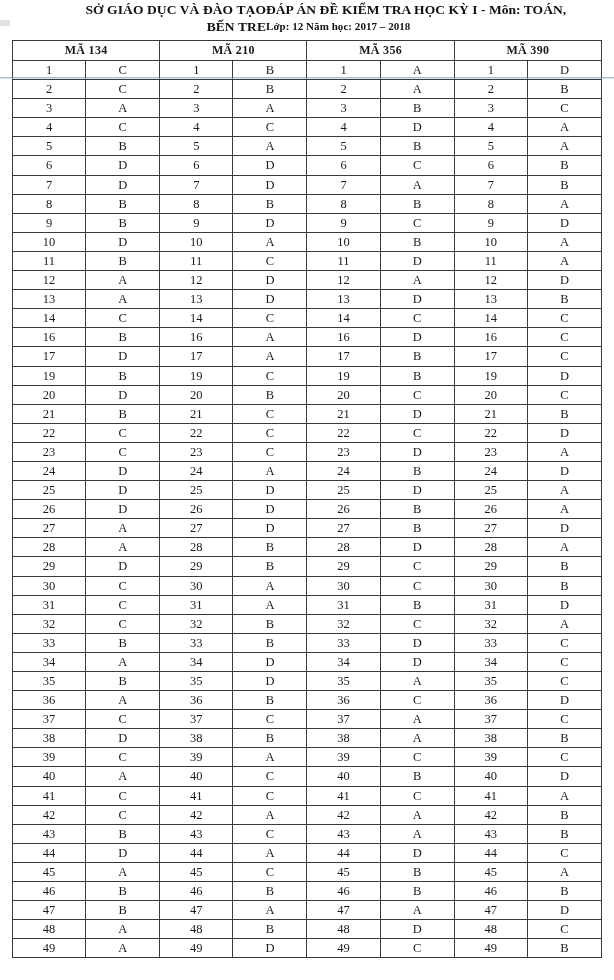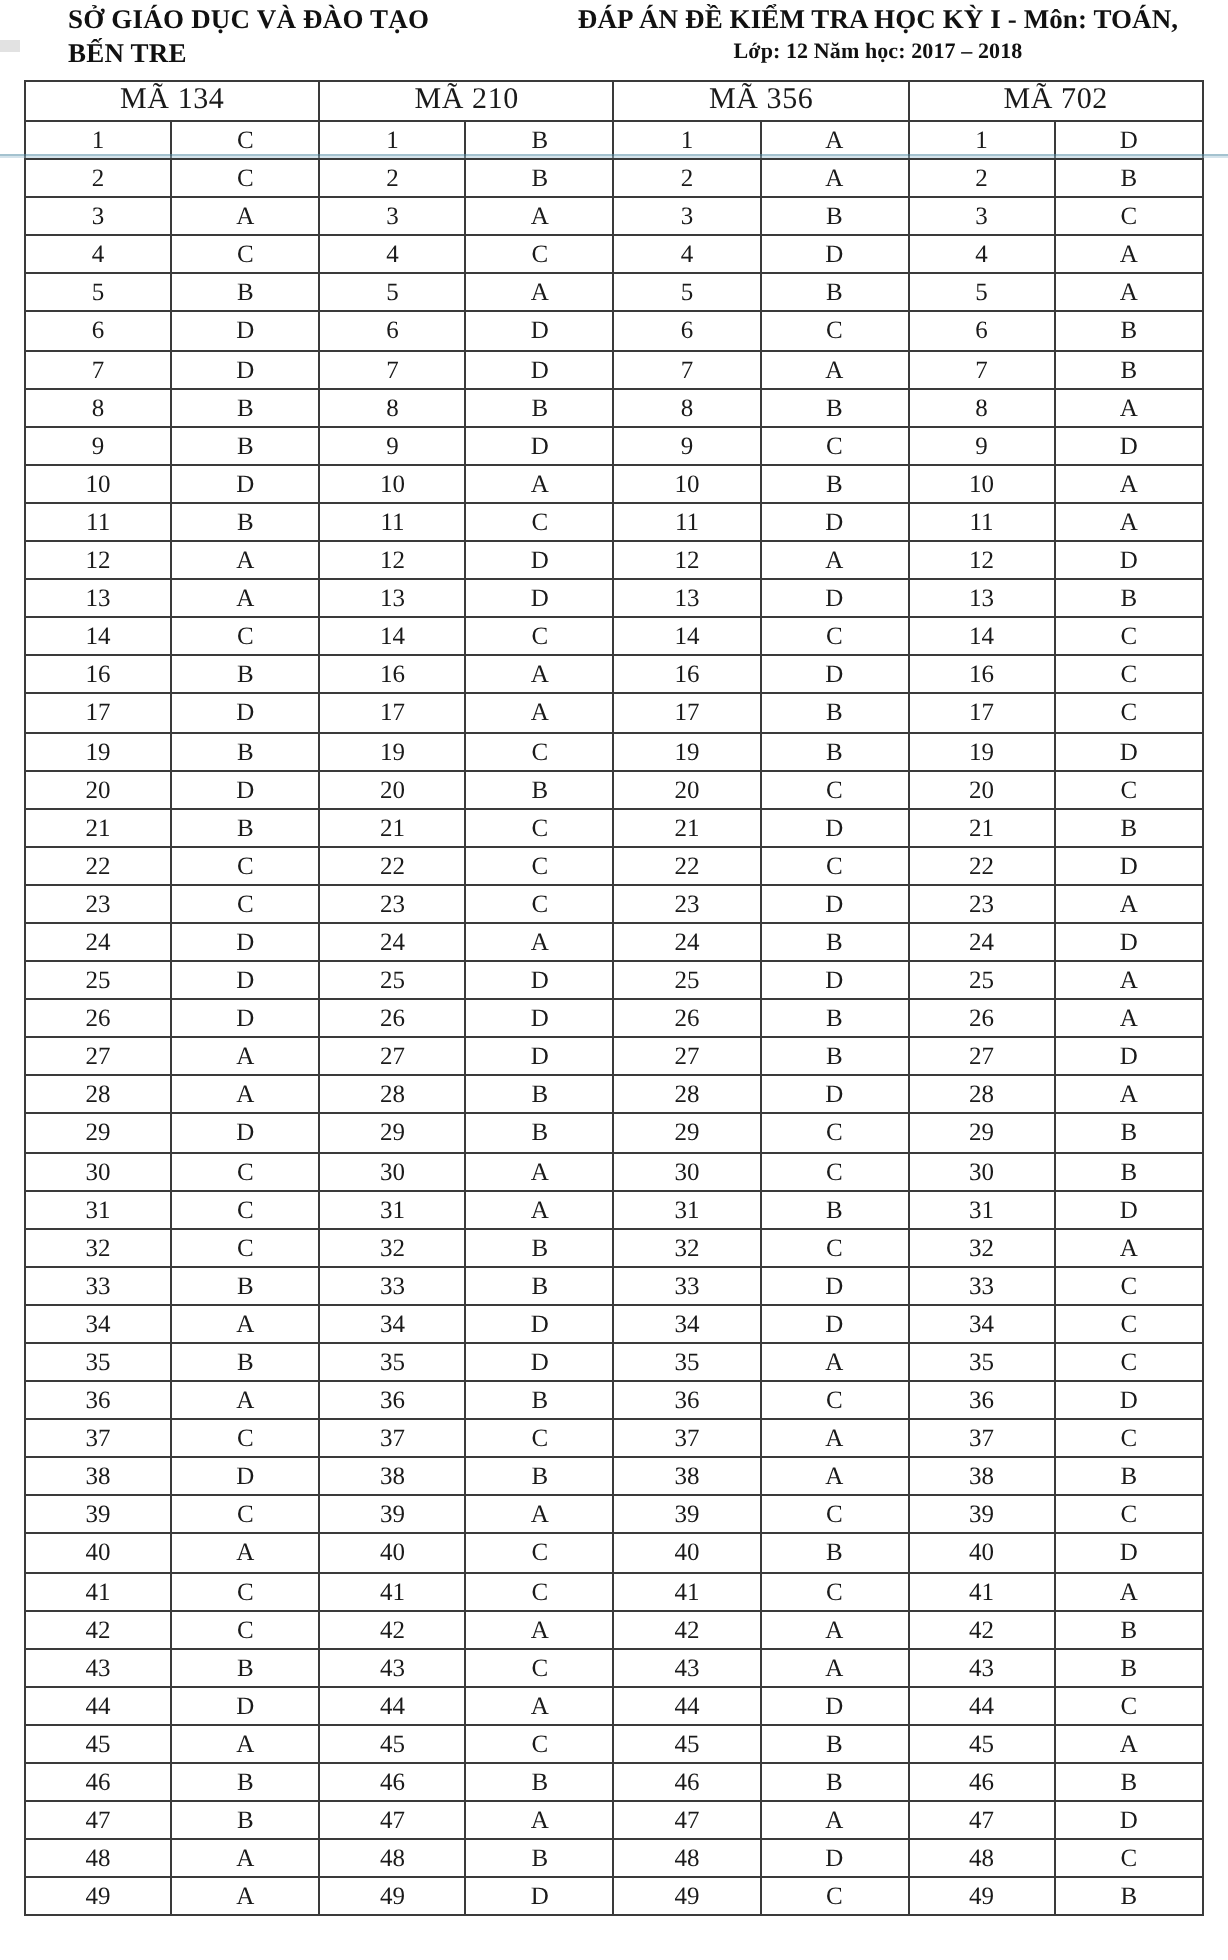--- a/index.html
+++ b/index.html
@@ -20,32 +20,31 @@
   .header {
     position: relative;
     height: 38px;
     width: 614px;
   }
   .hdr-left {
     position: absolute;
     left: 34px;
     top: 1px;
     width: 232px;
-    text-align: left;
+    text-align: right;
     font-size: 13.5px;
     font-weight: 700;
     line-height: 17px;
     letter-spacing: 0.1px;
   }
   .hdr-right {
     position: absolute;
     left: 266px;
     top: 1px;
     width: 346px;
-    text-align: center;
     font-size: 13.5px;
     font-weight: 700;
     line-height: 17px;
     letter-spacing: 0.05px;
   }
   .hdr-right .line2 {
     font-size: 11px;
   }
 
   
@@ -64,22 +63,22 @@
     border: 1px solid #3a3a3a;
     text-align: center;
     font-weight: 400;
     padding: 0;
     height: 18.1px;
     font-size: 12.5px;
     line-height: 18.1px;
     color: #1a1a1a;
   }
   table.answers th {
-    font-weight: 400;
-    font-size: 15px;
+    font-weight: 700;
+    font-size: 12px;
     height: 19px;
     line-height: 19px;
     letter-spacing: 0.3px;
   }
   td.num {
     font-weight: 700;
     font-size: 12px;
   }
 
   col.c-num { width: 73px; }
@@ -141,21 +140,21 @@
       <col class="c-num">
         <col class="c-ans">
       <col class="c-num">
         <col class="c-ans">
     </colgroup>
     <thead>
       <tr>
         <th colspan="2">MÃ 134</th>
         <th colspan="2">MÃ 210</th>
         <th colspan="2">MÃ 356</th>
-        <th colspan="2">MÃ 702</th>
+        <th colspan="2">MÃ 390</th>
       </tr>
     </thead>
     <tbody>
         <tr>
           <td class="num blk1">1</td>
           <td class="ans blk1">C</td>
           <td class="num blk2">1</td>
           <td class="ans blk2">B</td>
           <td class="num blk3">1</td>
           <td class="ans blk3">A</td>

